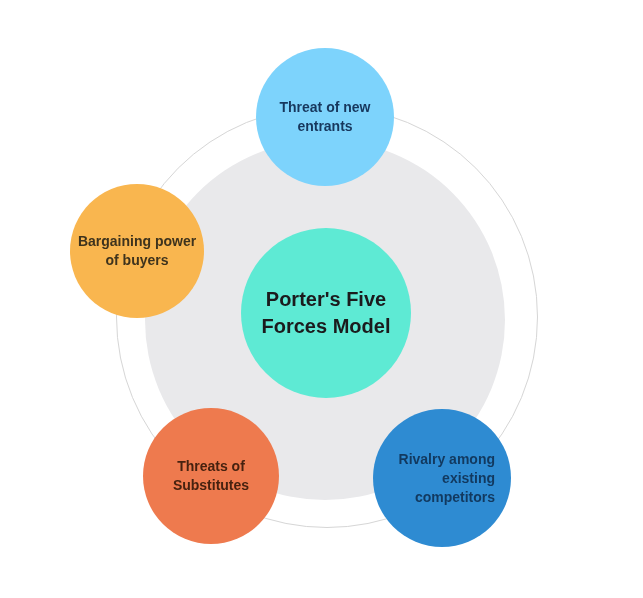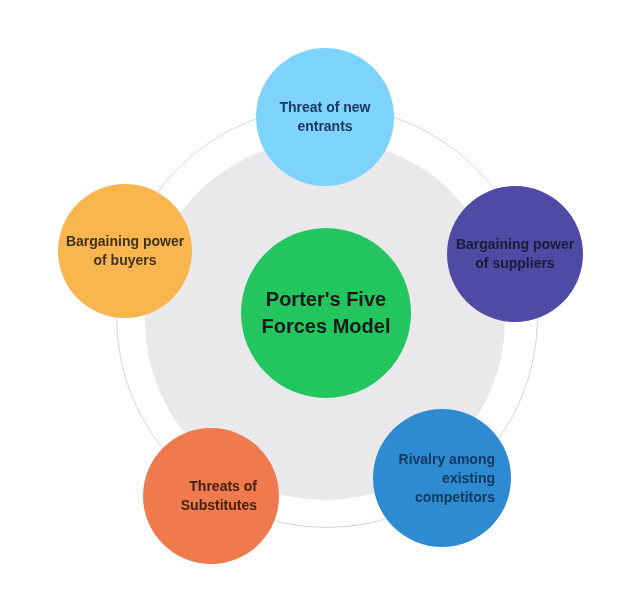--- a/index.html
+++ b/index.html
@@ -43,53 +43,50 @@
   .center-circle .label { display: block; max-width: 170px; }
   
   .force {
     font-weight: bold;
     font-size: 14px;
     line-height: 19px;
   }
   .force .label { display: block; }
   .f-entrants    { left: 256px; top: 48px;  width: 138px; height: 138px; }
   .f-entrants    .label { max-width: 112px; }
-  .f-buyers      { left: 58px;  top: 184px; width: 134px; height: 134px; }
+  .f-buyers      { left: 70px;  top: 184px; width: 134px; height: 134px; }
   .f-buyers      .label { max-width: 122px; }
   .f-suppliers   { left: 447px; top: 186px; width: 136px; height: 136px; }
   .f-suppliers   .label { max-width: 122px; }
-  .f-substitutes { left: 143px; top: 428px; width: 136px; height: 136px; text-align: right; }
+  .f-substitutes { left: 143px; top: 408px; width: 136px; height: 136px; }
   .f-substitutes .label { max-width: 92px; }
   .f-rivalry     { left: 373px; top: 409px; width: 138px; height: 138px; }
   .f-rivalry     .label { max-width: 106px; }
 </style>
 </head>
 <body>
 
 <div class="stage">
 
   <div class="circle ring" style="border-color: rgb(214, 214, 214);"></div>
 
   <div class="circle disc" style="background: rgb(233, 233, 235);"></div>
 
-  <div class="circle center-circle" style="background: #22c55e; color: rgb(27, 27, 29);">
+  <div class="circle center-circle" style="background: #5eead4; color: rgb(27, 27, 29);">
     <span class="label">Porter's Five Forces Model</span>
   </div>
 
   <div class="circle force f-entrants" style="background: #7dd3fc; color: rgb(23, 55, 93);">
     <span class="label">Threat of new entrants</span>
   </div>
 
   <div class="circle force f-buyers" style="background: rgb(249, 182, 79); color: rgb(62, 51, 29);">
     <span class="label">Bargaining power of buyers</span>
   </div>
 
-  <div class="circle force f-suppliers" style="background: rgb(79, 75, 164); color: rgb(29, 26, 58);">
-    <span class="label">Bargaining power of suppliers</span>
-  </div>
 
   <div class="circle force f-substitutes" style="background: rgb(238, 122, 78); color: rgb(70, 33, 15);">
     <span class="label">Threats of Substitutes</span>
   </div>
 
   <div class="circle force f-rivalry" style="background: rgb(46, 139, 210); color: rgb(18, 57, 95); text-align: right;">
     <span class="label">Rivalry among existing competitors</span>
   </div>
 
 </div>

